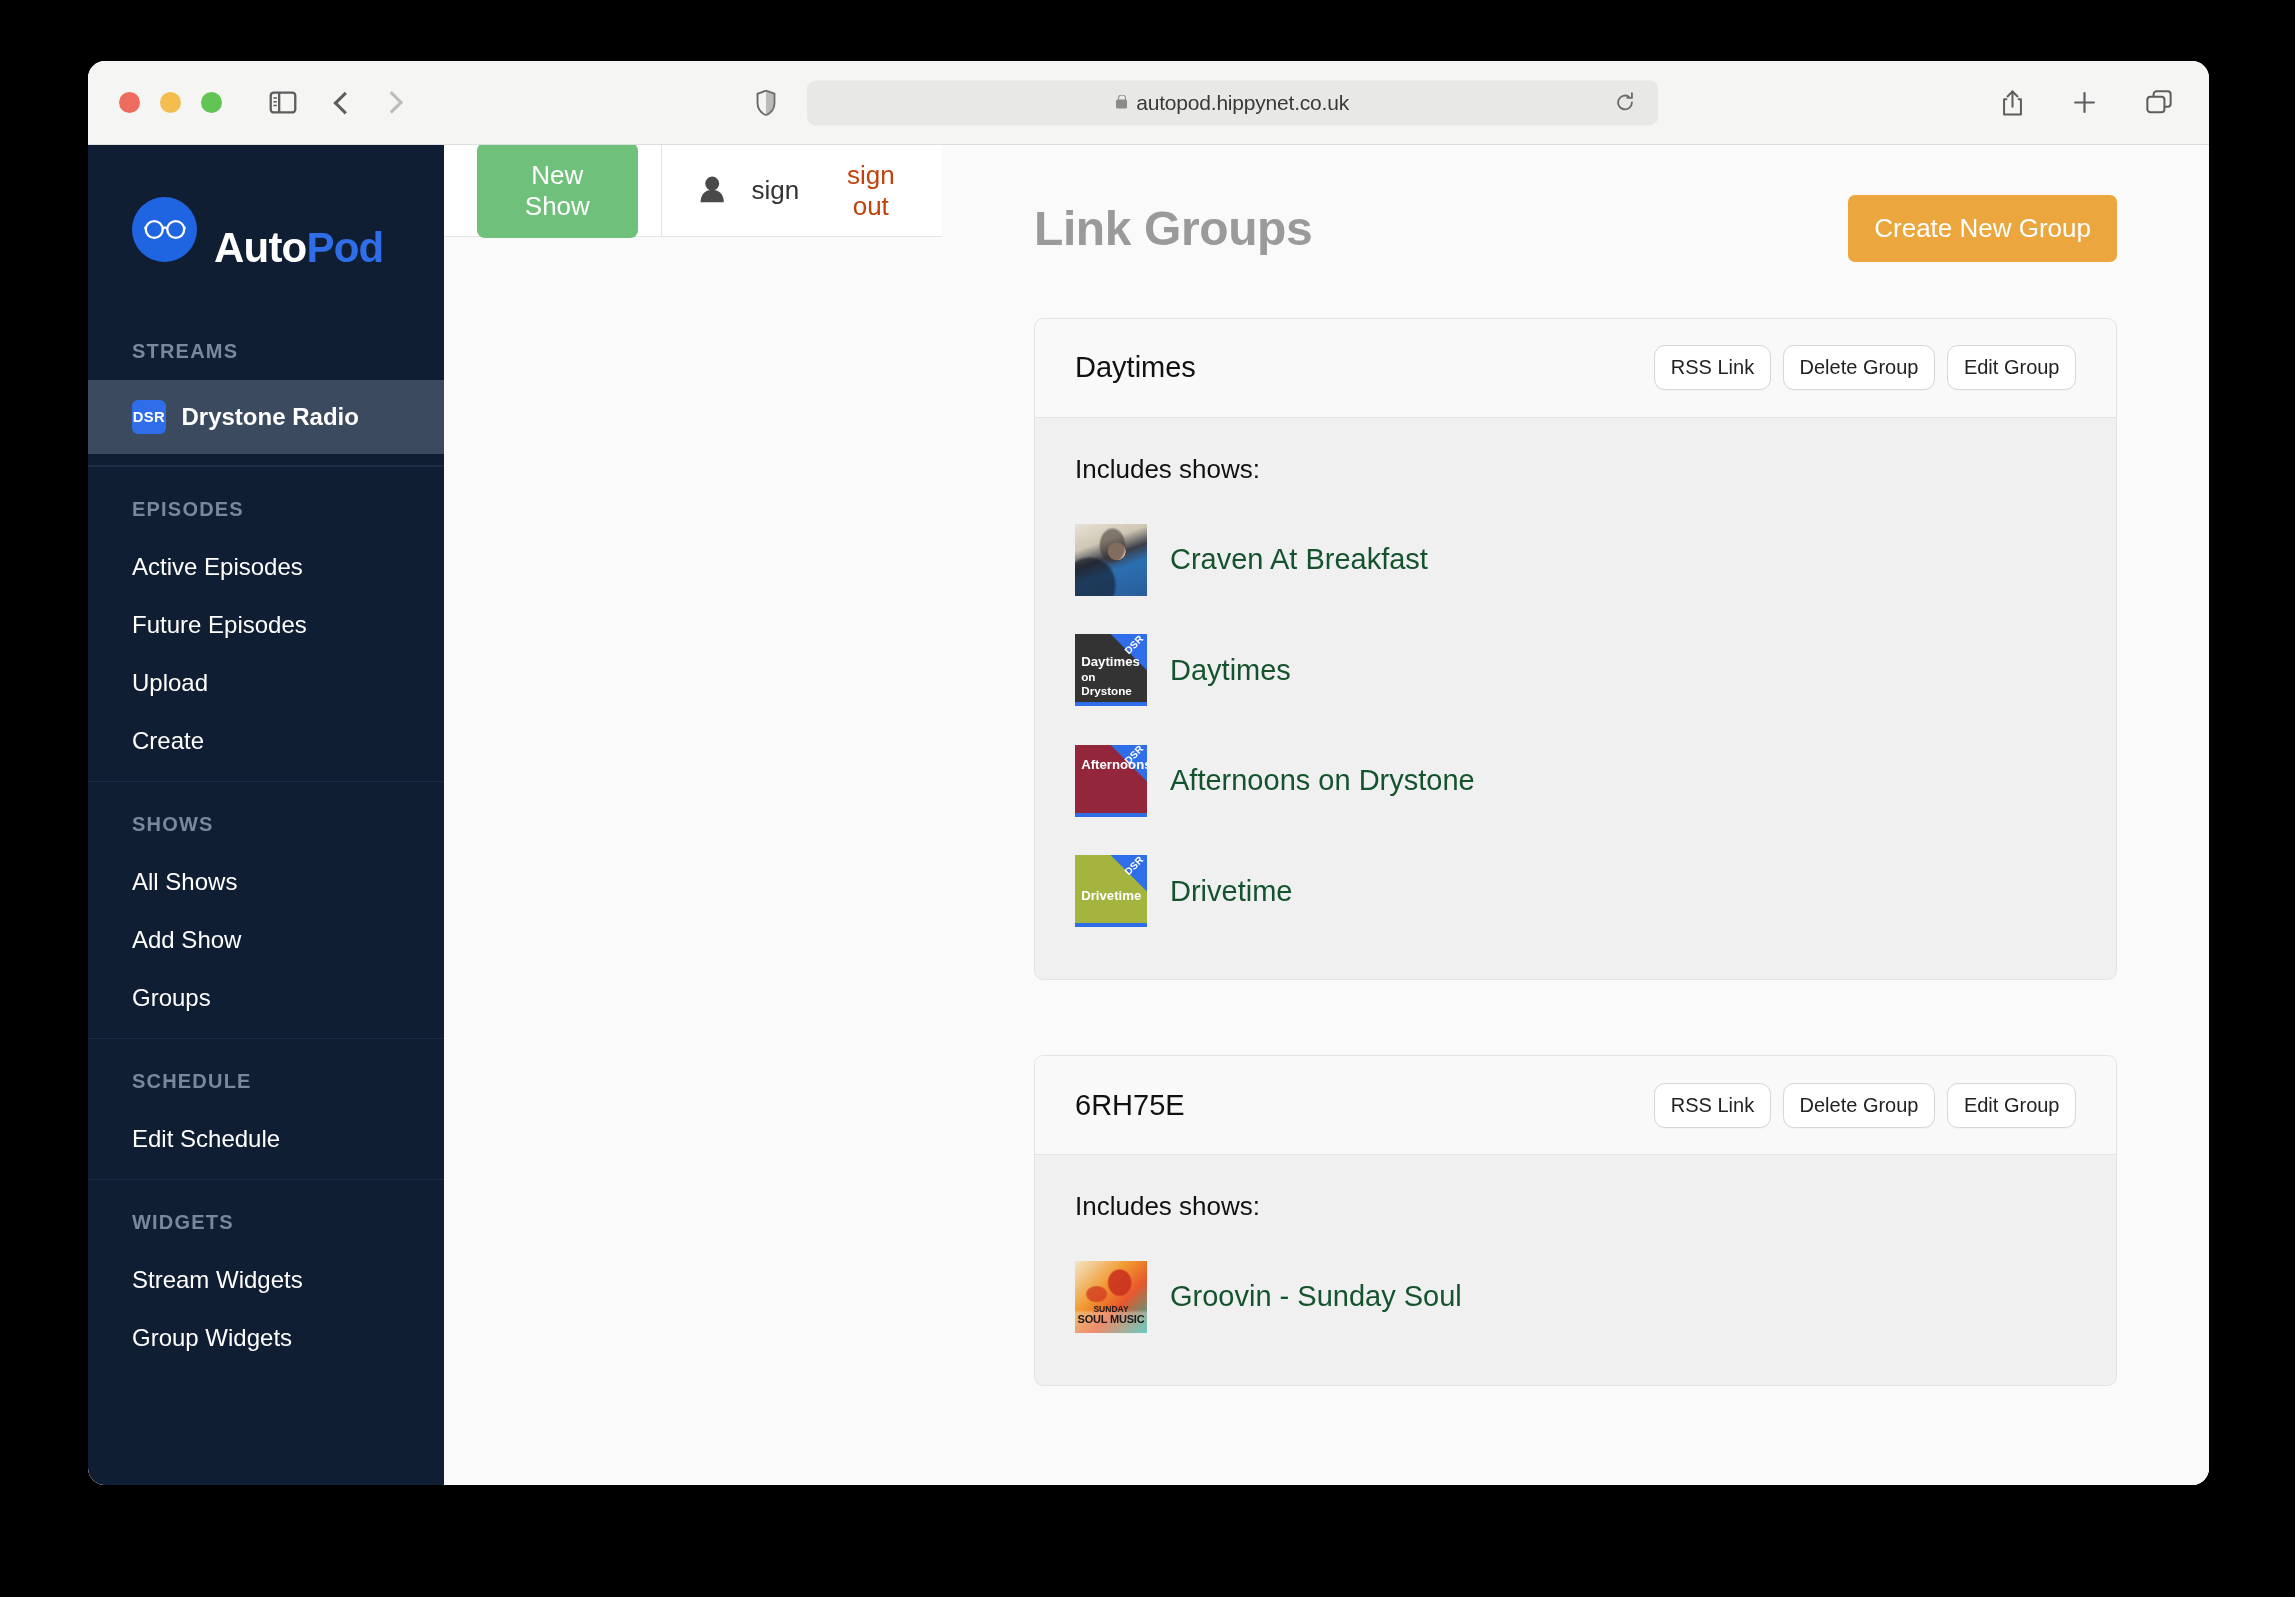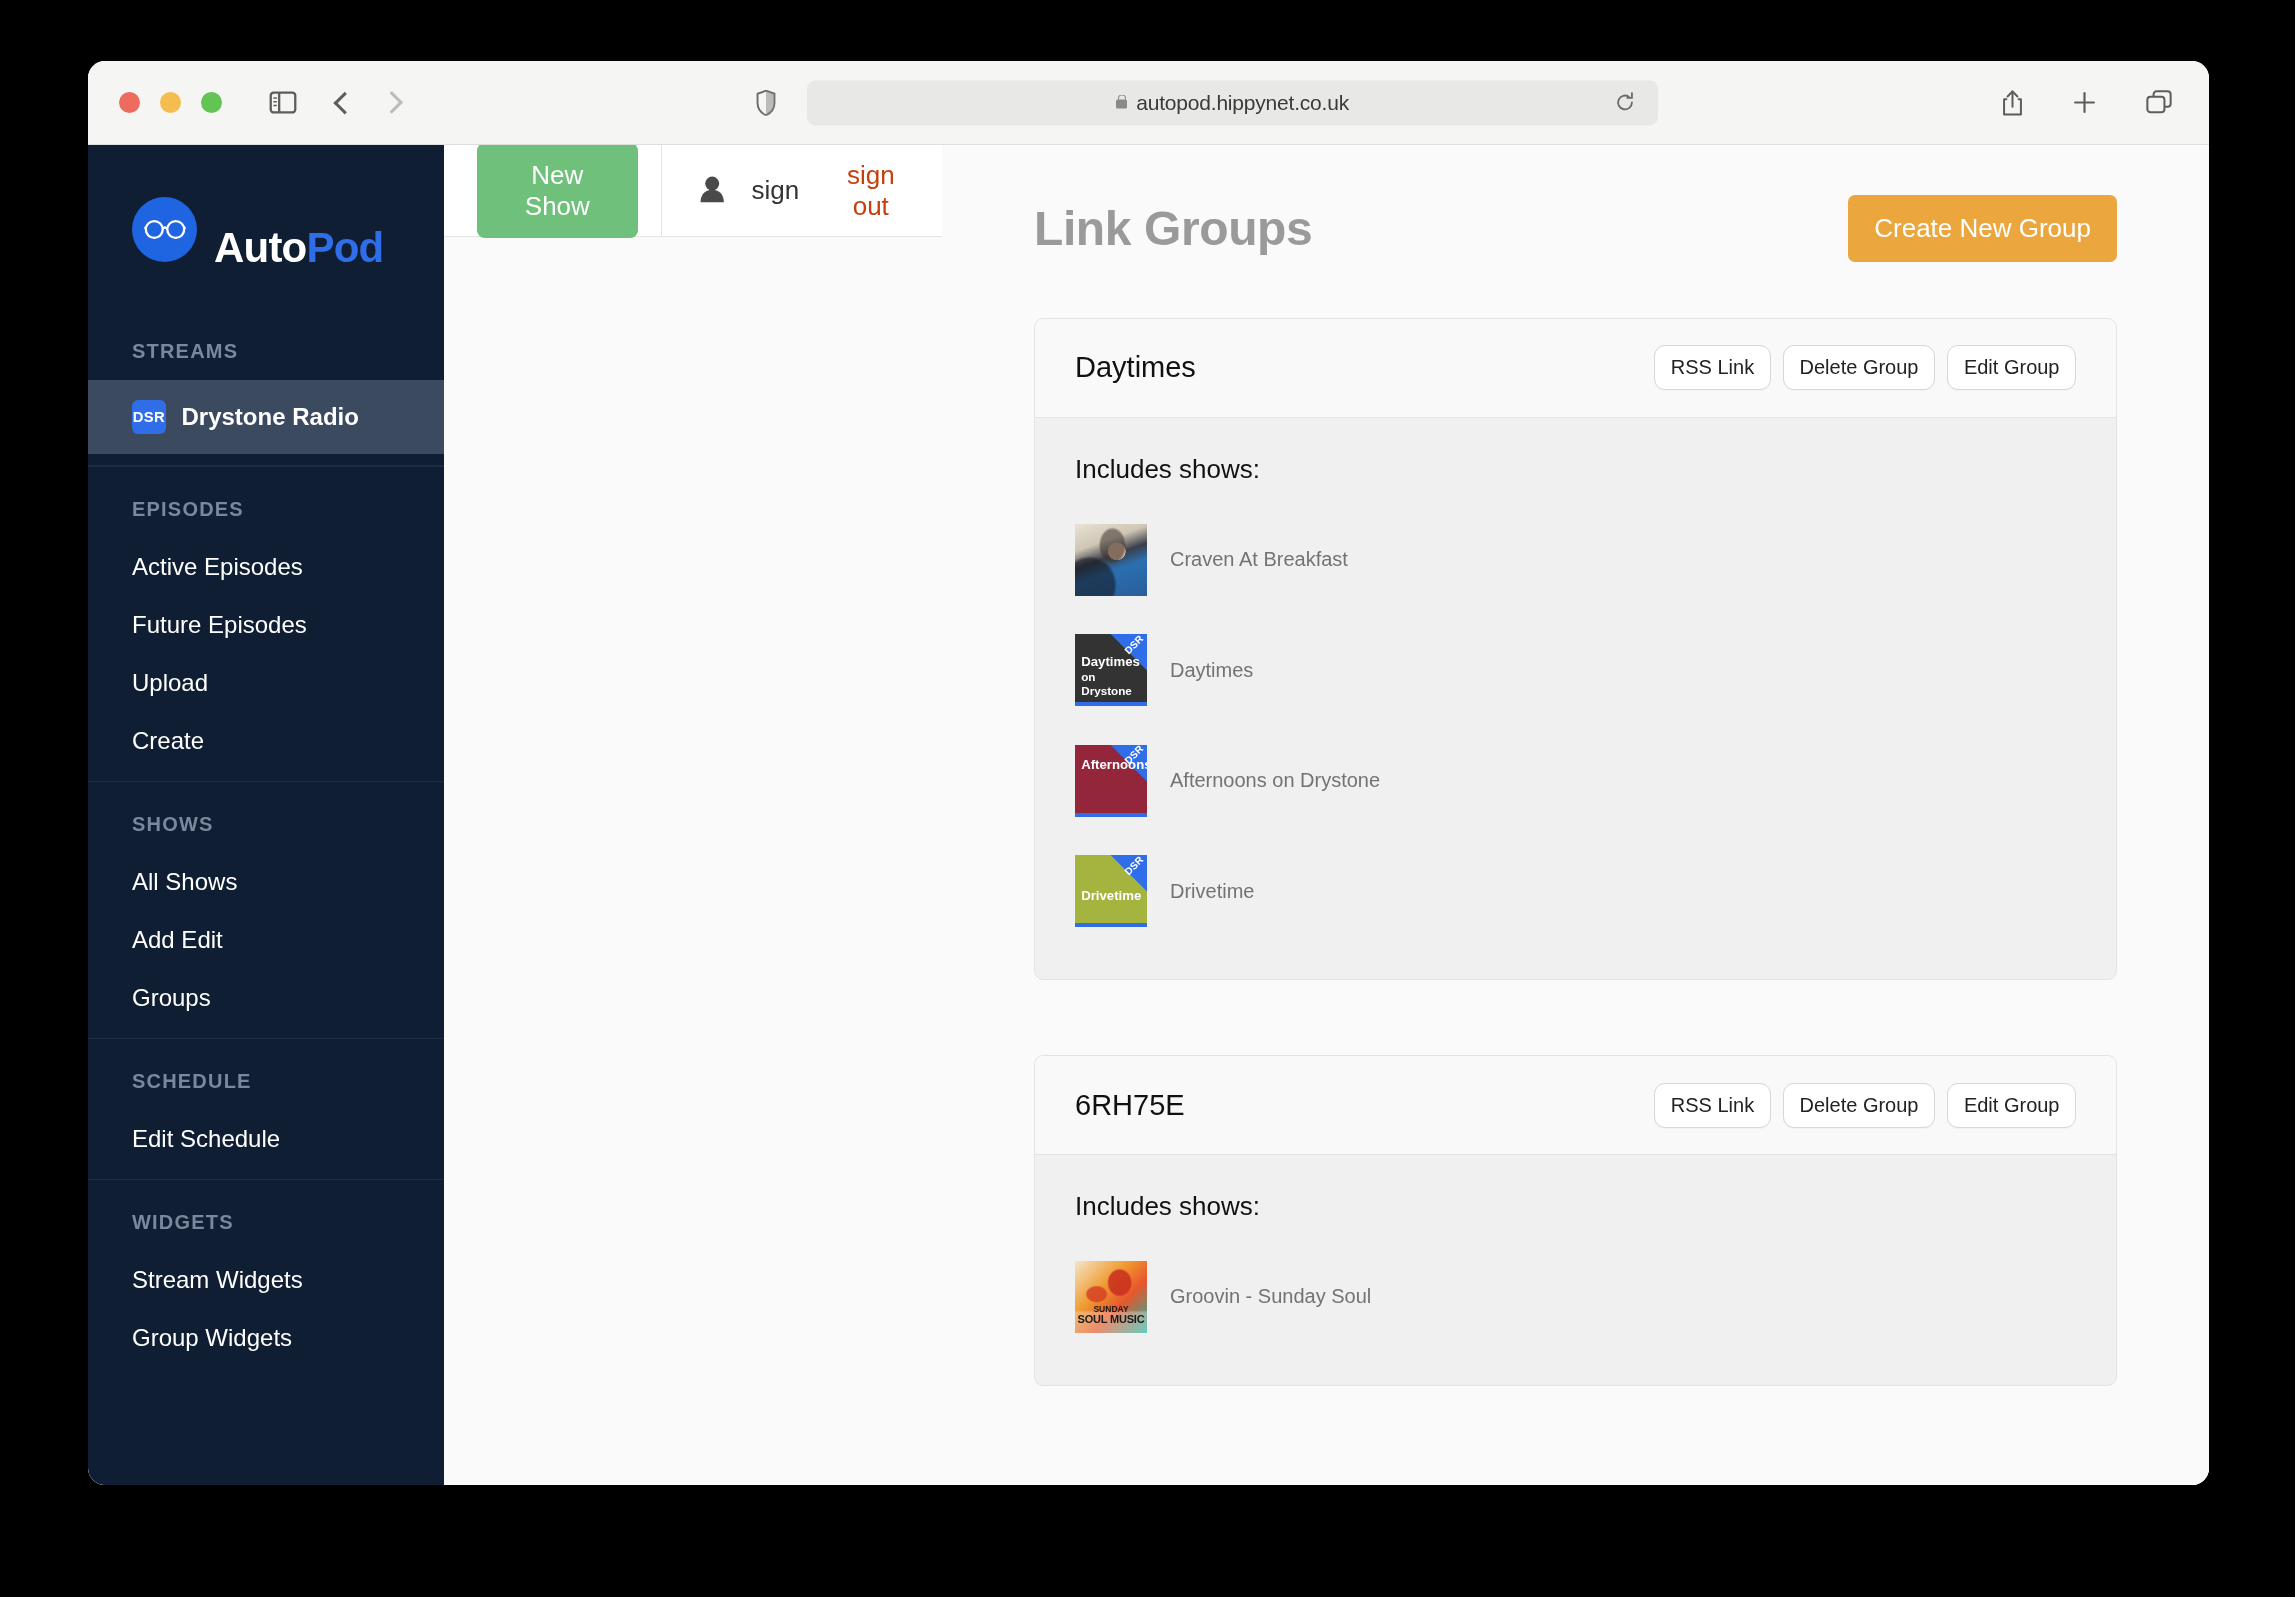--- a/index.html
+++ b/index.html
@@ -323,21 +323,21 @@
       linear-gradient(to bottom, transparent 68%, rgba(245,240,230,0.35) 72%);
   }
   .thumb .soul-txt {
     position: absolute; left: 0; bottom: 7px; width: 100%;
     text-align: center;
     font-size: 8.5px; font-weight: 700; color: #1a1a1a;
     line-height: 1.05; z-index: 3;
   }
   .thumb .soul-txt .big { font-size: 11px; display: block; letter-spacing: -0.2px; }
 
-  .show-title { font-size: 20px; color: #737373; text-align: center; }
+  .show-title { font-size: 29px; color: #14532d; text-align: center; }
 </style>
 </head>
 <body>
 
 <div class="window">
 
   <div class="toolbar">
     <div class="traffic">
       <div class="dot red"></div>
       <div class="dot yellow"></div>
@@ -431,21 +431,21 @@
         <div class="nav-head">EPISODES</div>
         <a class="nav-item">Active Episodes</a>
         <a class="nav-item">Future Episodes</a>
         <a class="nav-item">Upload</a>
         <a class="nav-item">Create</a>
       </div>
 
       <div class="nav-group bordered">
         <div class="nav-head">SHOWS</div>
         <a class="nav-item">All Shows</a>
-        <a class="nav-item">Add Edit</a>
+        <a class="nav-item">Add Show</a>
         <a class="nav-item">Groups</a>
       </div>
 
       <div class="nav-group bordered">
         <div class="nav-head">SCHEDULE</div>
         <a class="nav-item">Edit Schedule</a>
       </div>
 
       <div class="nav-group bordered">
         <div class="nav-head">WIDGETS</div>

